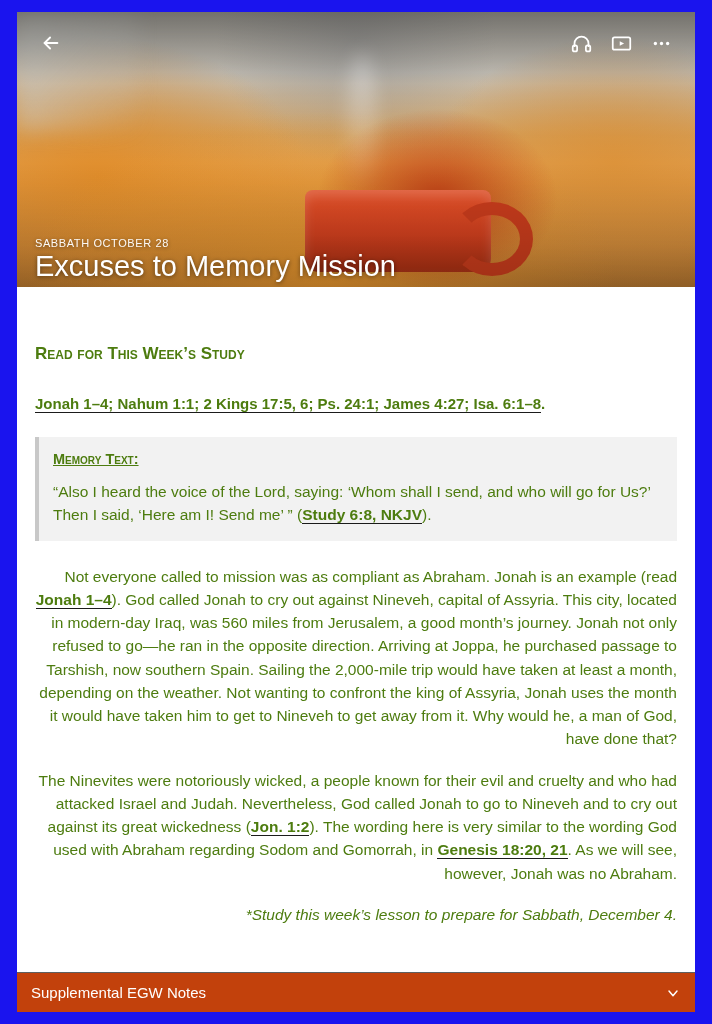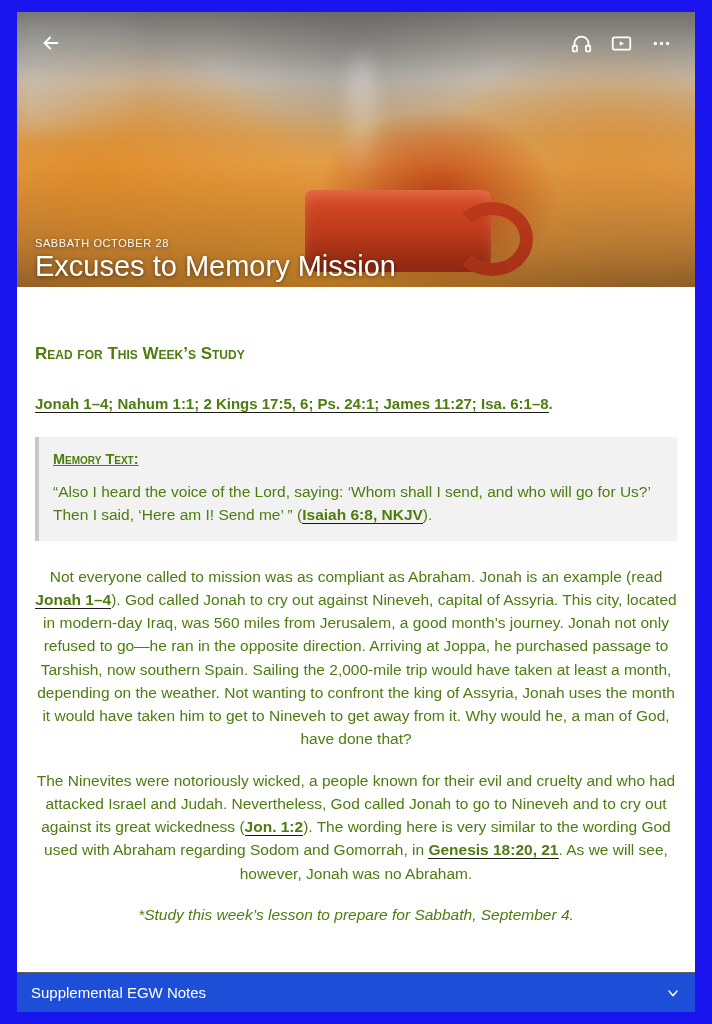--- a/index.html
+++ b/index.html
@@ -147,31 +147,31 @@
     font-size: 14.5px;
     margin-bottom: 10px;
     text-decoration: underline;
   }
   .memory-text {
     font-size: 15.5px;
     line-height: 1.48;
   }
   p.para {
     margin: 0 0 18px 0;
-    text-align: center;
+    text-align: right;
   }
   .italic { font-style: italic; }
   .bold { font-weight: bold; }
 
   
   .bottom-bar {
     position: absolute;
     left: 0; right: 0; bottom: 0;
     height: 40px;
-    background: #1d4ed8;
+    background: #c2410c;
     color: #ffffff;
     display: flex;
     align-items: center;
     padding: 0 14px;
     font-size: 15px;
     border-top: 1px solid #5f5f5f;
     cursor: pointer;
   }
   .bottom-bar .label { flex: 1; }
   .chev { width: 16px; height: 16px; }
@@ -222,34 +222,34 @@
     <div class="hero-text">
       <div class="hero-kicker">Sabbath October 28</div>
       <h1 class="hero-title">Excuses to Memory Mission</h1>
     </div>
   </div>
 
   <div class="content">
     <h2 class="section-title">Read for This Week’s Study</h2>
 
     <p class="refs-line">
-      <span class="ref-link">Jonah 1–4; Nahum 1:1; 2 Kings 17:5, 6; Ps. 24:1; James 11:27; Isa. 6:1–8</span><span>.</span>
+      <span class="ref-link">Jonah 1–4; Nahum 1:1; 2 Kings 17:5, 6; Ps. 24:1; James 4:27; Isa. 6:1–8</span><span>.</span>
     </p>
 
     <div class="memory-box">
       <div class="memory-label">Memory Text:</div>
       <div class="memory-text">
-        <span>“Also I heard the voice of the Lord, saying: ‘Whom shall I send, and who will go for Us?’ Then I said, ‘Here am I! Send me’ ” (</span><span class="ref-link bold">Isaiah 6:8, NKJV</span><span>).</span>
+        <span>“Also I heard the voice of the Lord, saying: ‘Whom shall I send, and who will go for Us?’ Then I said, ‘Here am I! Send me’ ” (</span><span class="ref-link bold">Study 6:8, NKJV</span><span>).</span>
       </div>
     </div>
 
     <div id="paragraphs">
         <p class="para"><span>Not everyone called to mission was as compliant as Abraham. Jonah is an example (read </span><span class="ref-link bold">Jonah 1–4</span><span>). God called Jonah to cry out against Nineveh, capital of Assyria. This city, located in modern-day Iraq, was 560 miles from Jerusalem, a good month’s journey. Jonah not only refused to go—he ran in the opposite direction. Arriving at Joppa, he purchased passage to Tarshish, now southern Spain. Sailing the 2,000-mile trip would have taken at least a month, depending on the weather. Not wanting to confront the king of Assyria, Jonah uses the month it would have taken him to get to Nineveh to get away from it. Why would he, a man of God, have done that?</span></p>
         <p class="para"><span>The Ninevites were notoriously wicked, a people known for their evil and cruelty and who had attacked Israel and Judah. Nevertheless, God called Jonah to go to Nineveh and to cry out against its great wickedness (</span><span class="ref-link bold">Jon. 1:2</span><span>). The wording here is very similar to the wording God used with Abraham regarding Sodom and Gomorrah, in </span><span class="ref-link bold">Genesis 18:20, 21</span><span>. As we will see, however, Jonah was no Abraham.</span></p>
-        <p class="para"><span class="italic">*Study this week’s lesson to prepare for Sabbath, September 4.</span></p>
+        <p class="para"><span class="italic">*Study this week’s lesson to prepare for Sabbath, December 4.</span></p>
       </div>
   </div>
 
   <div class="bottom-bar">
     <span class="label">Supplemental EGW Notes</span>
     <span class="chev">
       <svg width="16" height="16" viewBox="0 0 24 24" fill="none" stroke="currentColor" stroke-width="2.2" stroke-linecap="round" stroke-linejoin="round">
         <polyline points="6 9 12 16 18 9"></polyline>
       </svg>
     </span>

